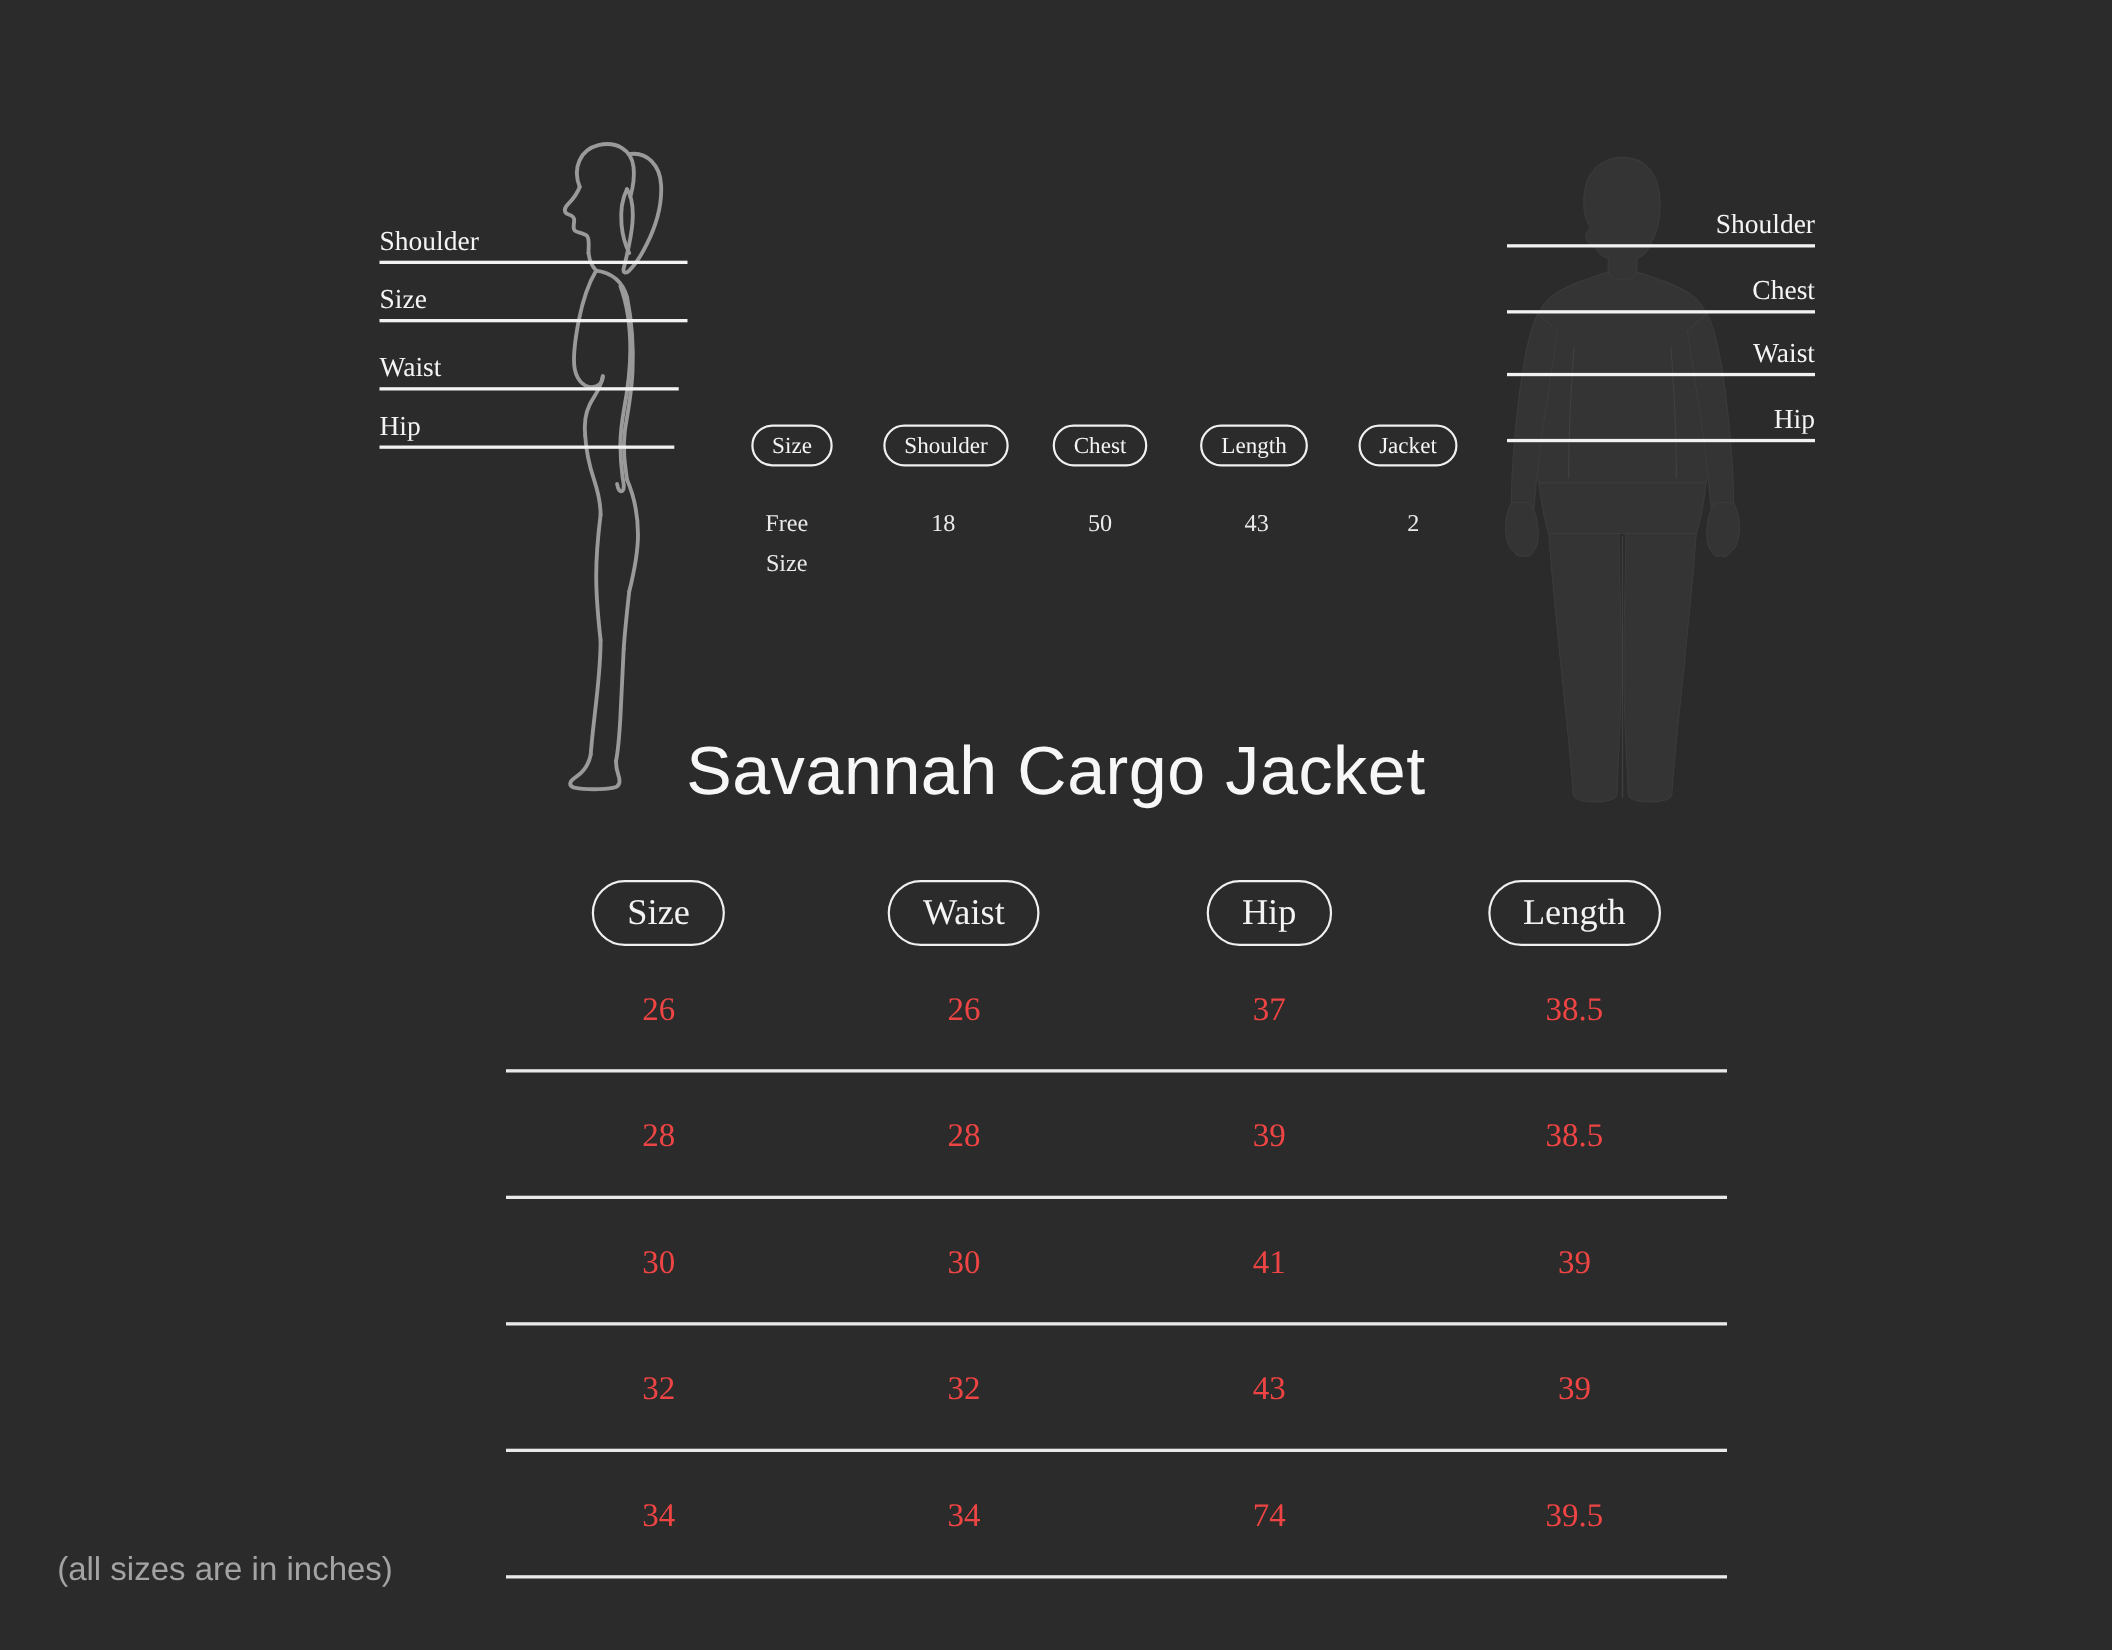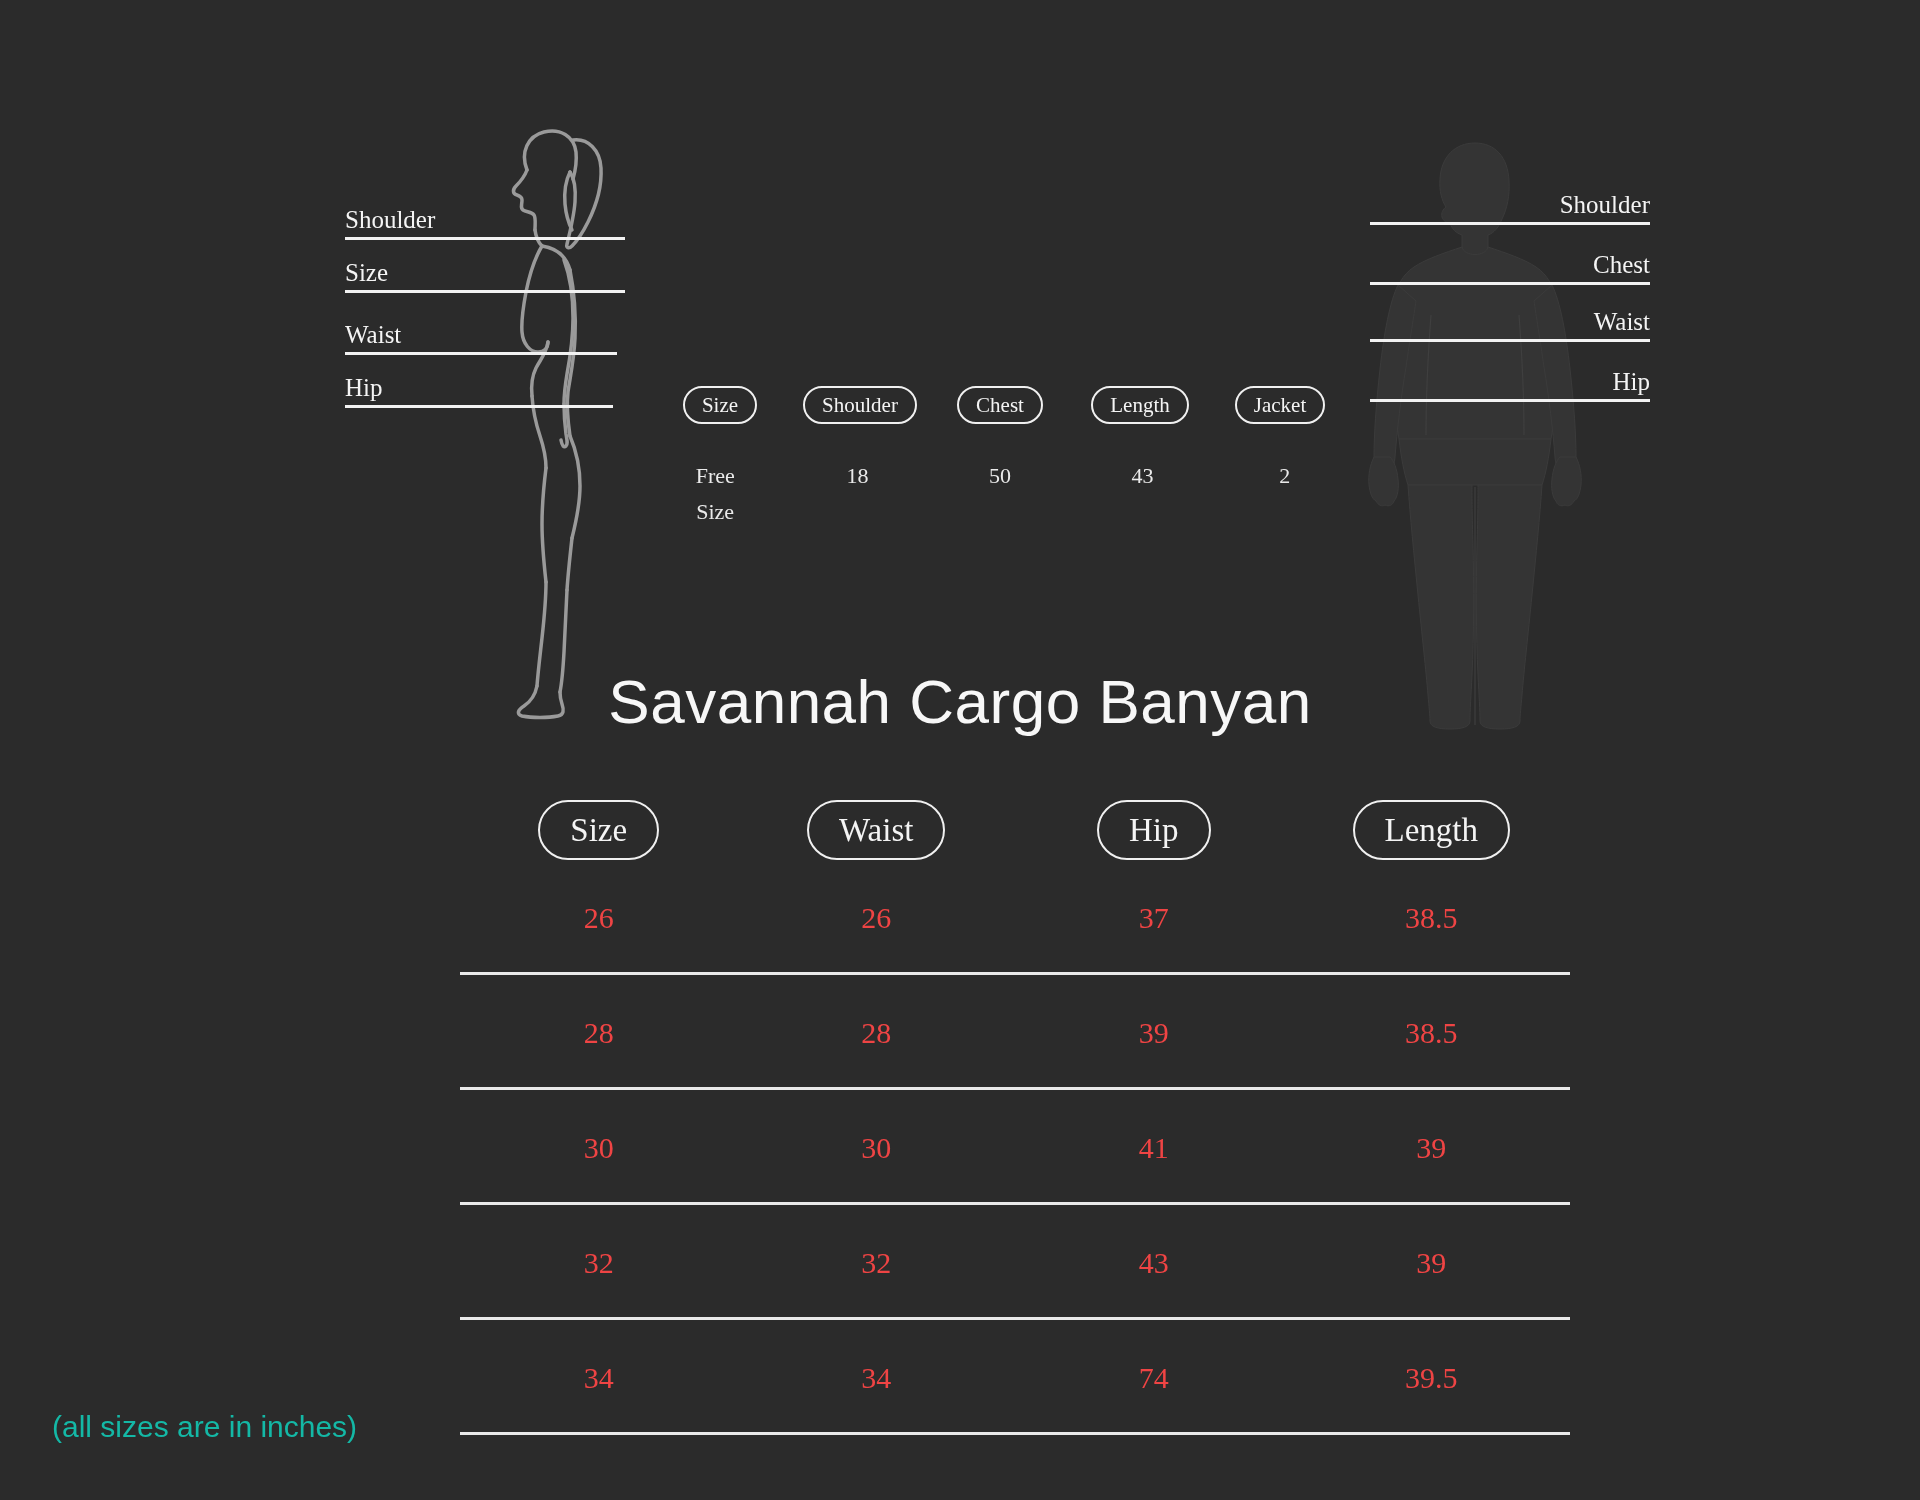--- a/index.html
+++ b/index.html
@@ -186,21 +186,21 @@
     background: #e9e9e9;
   }
 
   
   #footnote {
     position: absolute;
     left: 52px;
     top: 1410px;
     font-family: "Liberation Sans", sans-serif;
     font-size: 30px;
-    color: #14b8a6;
+    color: #a3a3a3;
     white-space: nowrap;
   }
 </style>
 </head>
 <body>
 
 <div id="page">
 
   <div class="figure-left">
     <svg viewBox="0 0 150 620" width="150" height="620" fill="none" stroke="#9a9a9a" stroke-width="3.5" stroke-linecap="round" stroke-linejoin="round">
@@ -369,21 +369,21 @@
     </div>
     <div class="jt-datarow">
       <div class="jt-val two-line">Free<br>Size</div>
       <div class="jt-val">18</div>
       <div class="jt-val">50</div>
       <div class="jt-val">43</div>
       <div class="jt-val">2</div>
     </div>
   </div>
 
-  <div class="title" id="pants-title">Savannah Cargo Banyan</div>
+  <div class="title" id="pants-title">Savannah Cargo Jacket</div>
 
   <div id="pants-table">
     <div class="pt-headrow">
       <div class="pt-hcell">
         <span class="pill">Size</span>
       </div>
       <div class="pt-hcell">
         <span class="pill">Waist</span>
       </div>
       <div class="pt-hcell">

